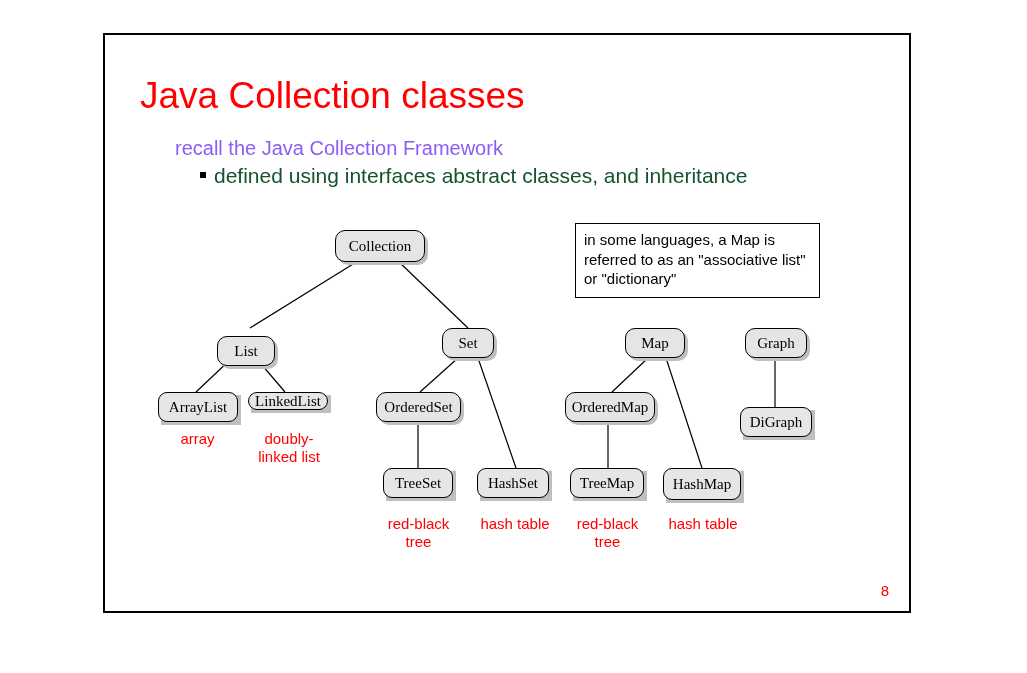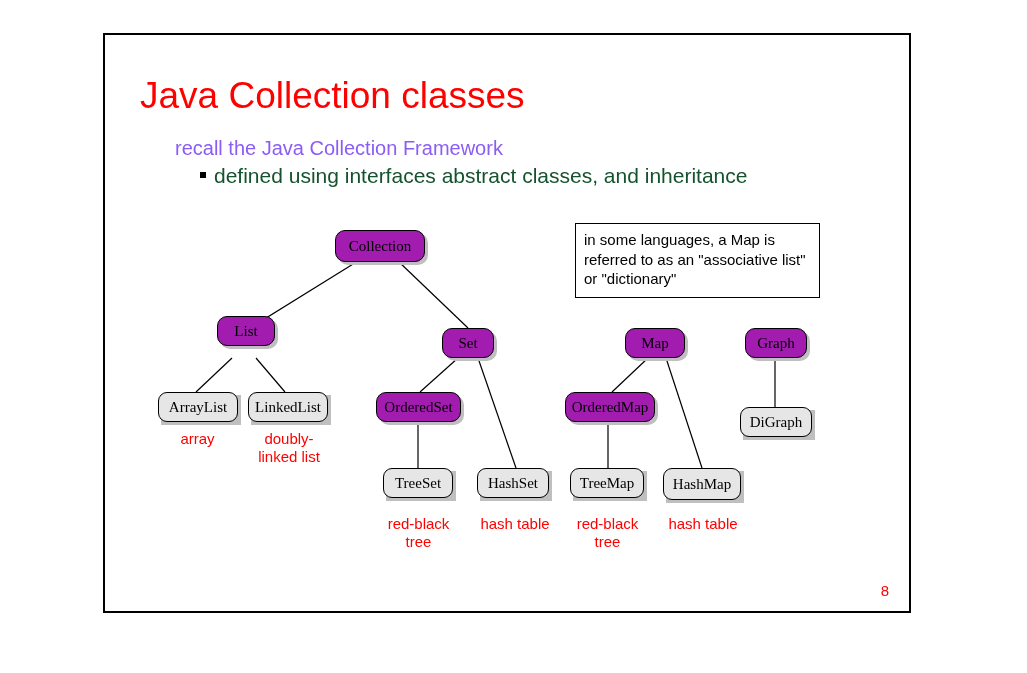--- a/index.html
+++ b/index.html
@@ -112,21 +112,21 @@
     width: 100%;
     height: 100%;
     border: 1px solid #000;
     box-sizing: border-box;
     display: flex;
     align-items: center;
     justify-content: center;
     z-index: 1;
   }
   .node.rounded .shadow { border-radius: 10px; }
-  .node.rounded .face   { border-radius: 10px; background: #a21caf; }
+  .node.rounded .face   { border-radius: 10px; background: #e5e5e5; }
   .node.rect    .face   { background: #e6e6e6; border-radius: 9px; }
   .impl-label {
     position: absolute;
     color: #ff0000;
     font-family: Arial, Helvetica, sans-serif;
     font-size: 15px;
     text-align: center;
     line-height: 1.2;
     pointer-events: auto;
   }
@@ -187,21 +187,21 @@
 
   <div class="diagram">
 
     <div class="node rounded" style="left:335px; top:230px; width:90px; height:32px;">
       <div class="shadow"></div>
         <div class="face">
           <span>Collection</span>
         </div>
     </div>
 
-    <div class="node rounded" style="left:217px; top:316px; width:58px; height:30px;">
+    <div class="node rounded" style="left:217px; top:336px; width:58px; height:30px;">
       <div class="shadow"></div>
         <div class="face">
           <span>List</span>
         </div>
     </div>
     <div class="node rounded" style="left:442px; top:328px; width:52px; height:30px;">
       <div class="shadow"></div>
         <div class="face">
           <span>Set</span>
         </div>
@@ -218,21 +218,21 @@
           <span>Graph</span>
         </div>
     </div>
 
     <div class="node rect" style="left:158px; top:392px; width:80px; height:30px;">
       <div class="shadow"></div>
         <div class="face">
           <span>ArrayList</span>
         </div>
     </div>
-    <div class="node rect" style="left:248px; top:392px; width:80px; height:30px;">
+    <div class="node rect" style="left:248px; top:392px; width:80px; height:18px;">
       <div class="shadow"></div>
         <div class="face">
           <span>LinkedList</span>
         </div>
     </div>
     <div class="node rounded" style="left:376px; top:392px; width:85px; height:30px;">
       <div class="shadow"></div>
         <div class="face">
           <span>OrderedSet</span>
         </div>

